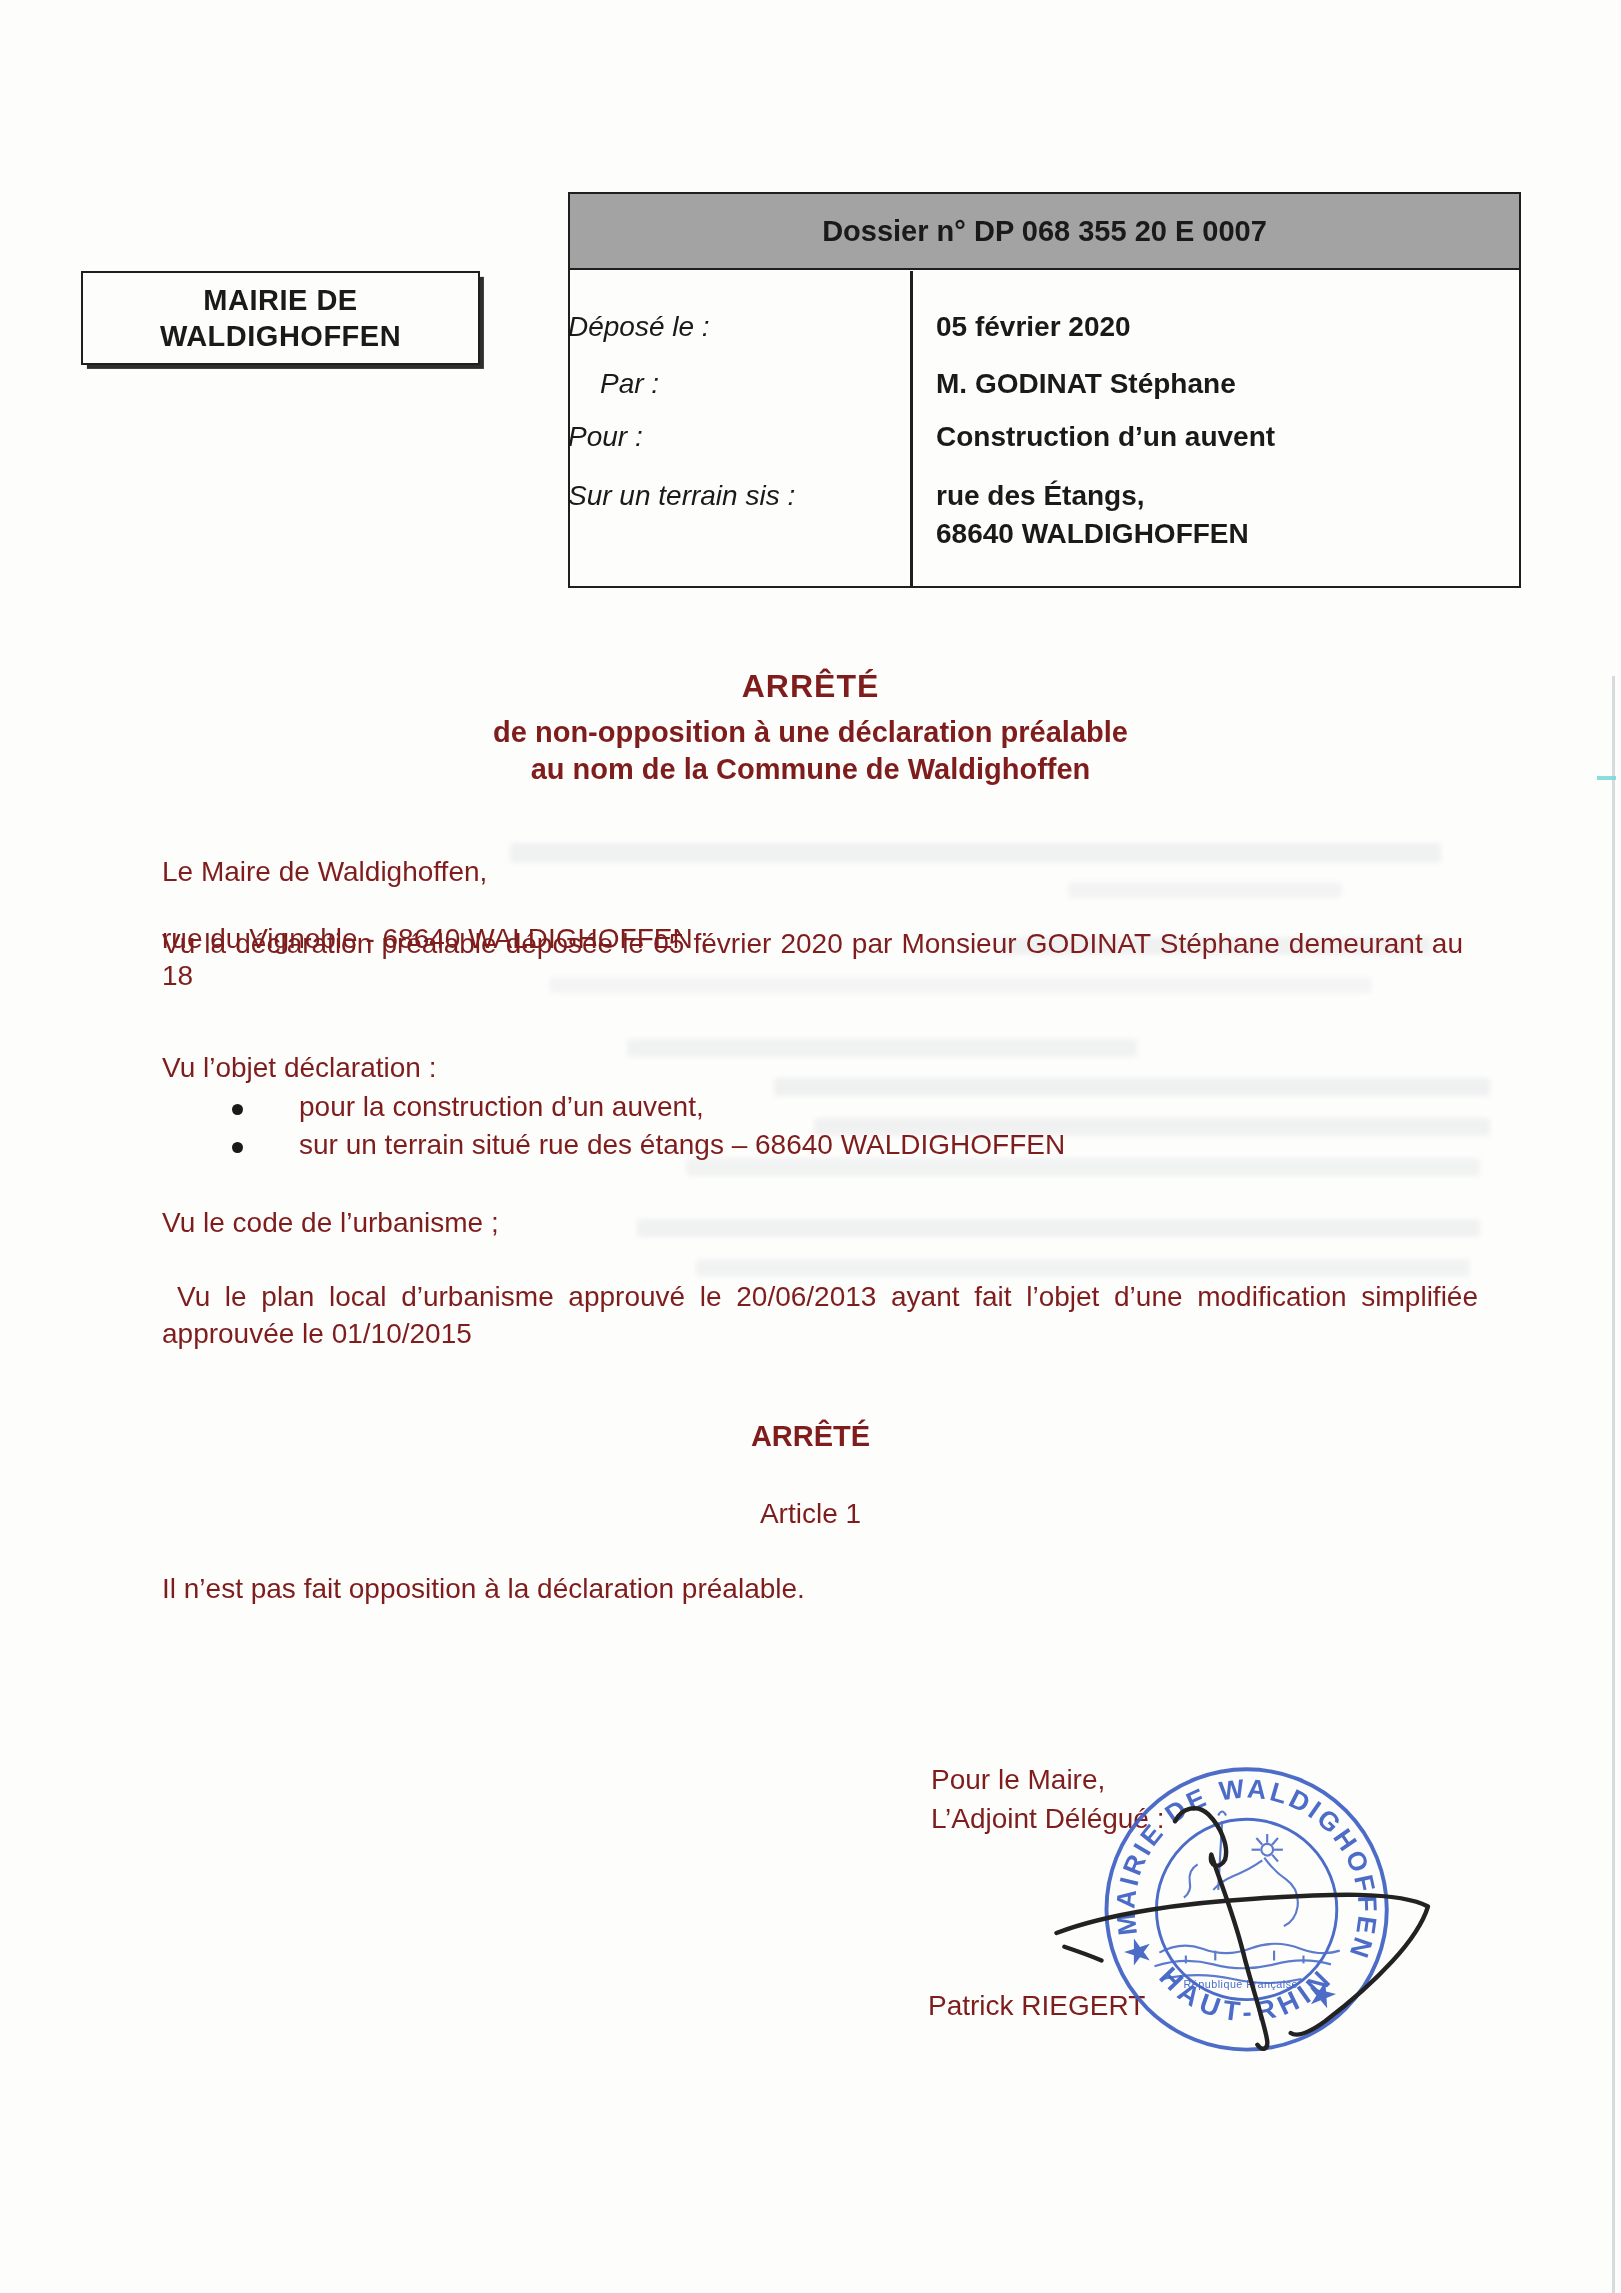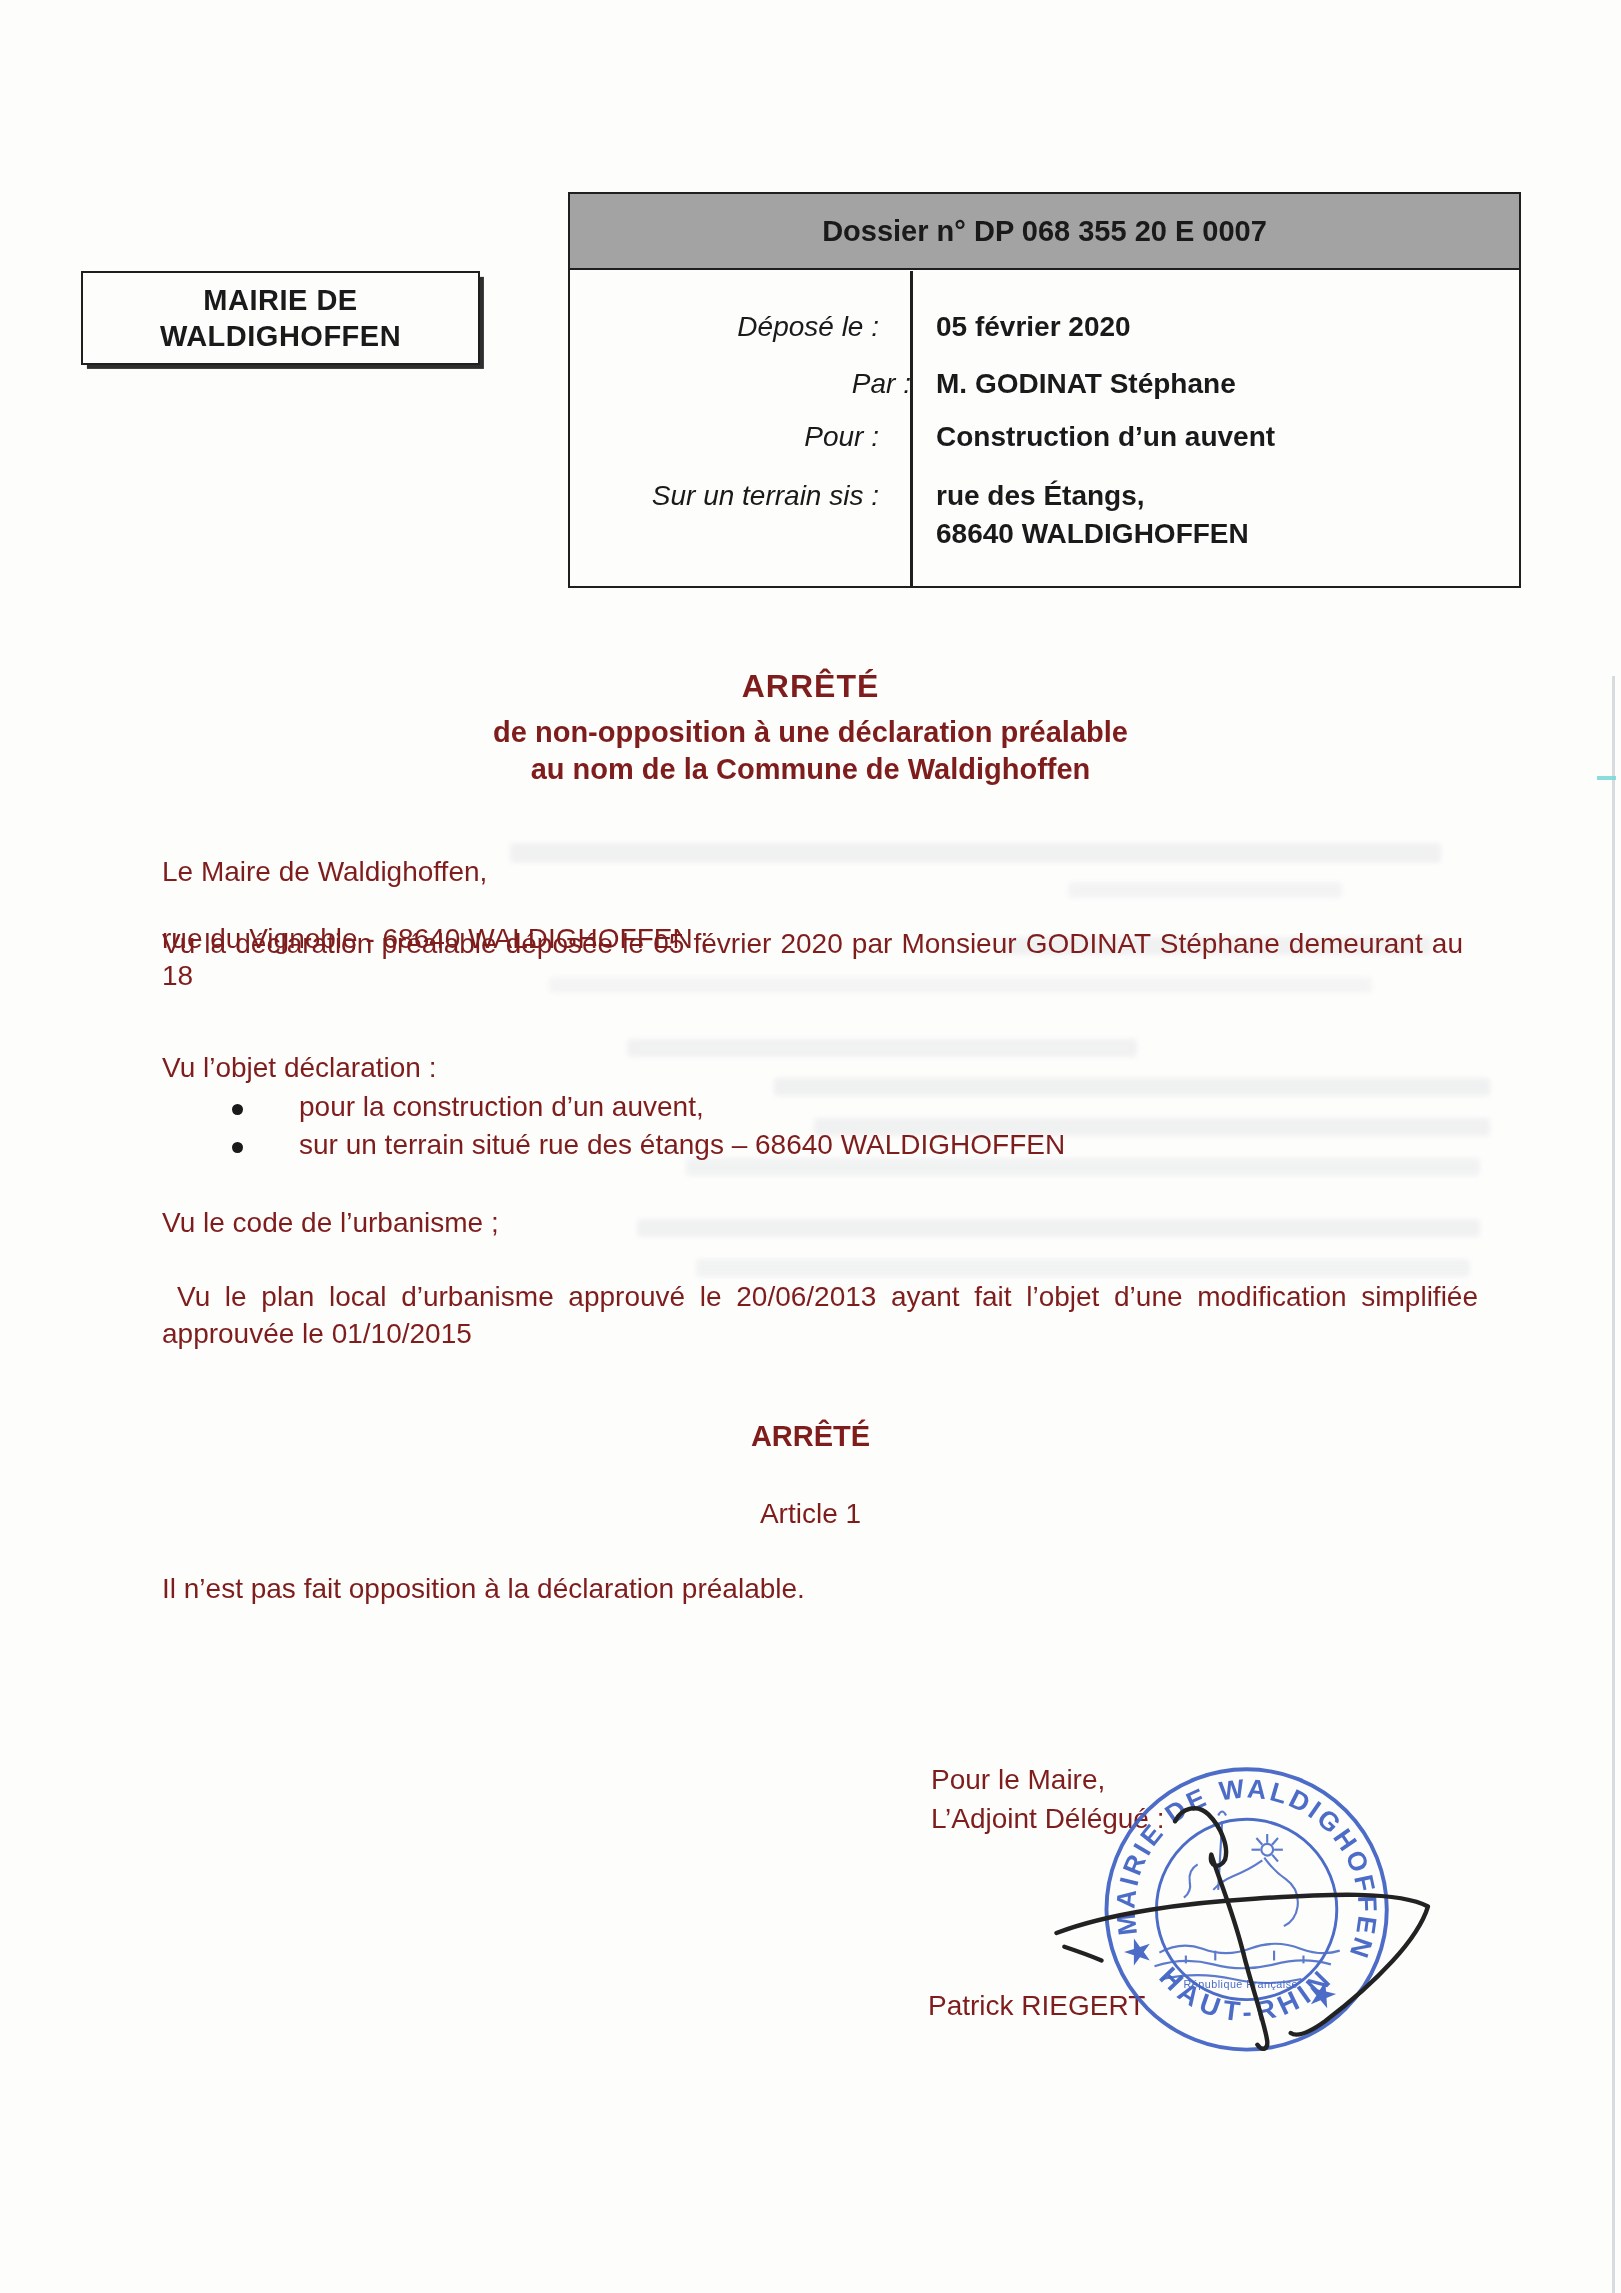--- a/index.html
+++ b/index.html
@@ -13,21 +13,21 @@
   .ctr{left:0;right:0;text-align:center;white-space:nowrap;}
   .b{font-weight:bold;}
   .ghost{position:absolute;background:#858c99;filter:blur(2.9px);border-radius:3.9px;}
   
   #dossier-table{position:absolute;left:568px;top:192px;width:953px;height:396px;
     border:2.9px solid #1f1f1f;box-sizing:border-box;background:transparent;}
   #dossier-header{position:absolute;left:0;top:0;right:0;height:74px;background:#a3a3a3;
     border-bottom:2.9px solid #1f1f1f;display:flex;align-items:center;justify-content:center;
     font-weight:bold;font-size:29px;}
   #dossier-divider{position:absolute;left:340px;top:77px;bottom:0;width:2.9px;background:#1f1f1f;}
-  .t-label{position:absolute;left:554px;width:325px;text-align:right;font-style:italic;font-size:28px;white-space:nowrap;}
+  .t-label{position:absolute;left:568px;width:325px;font-style:italic;font-size:28px;white-space:nowrap;}
   .t-value{position:absolute;left:936px;font-weight:bold;font-size:28px;white-space:nowrap;}
   
   #mairie-box{position:absolute;left:81px;top:271px;width:399px;height:94px;
     border:2.9px solid #1f1f1f;box-shadow:4.9px 4.9px 0 -1px #2e2e2e;box-sizing:border-box;
     display:flex;flex-direction:column;align-items:center;justify-content:center;
     font-weight:bold;font-size:29px;line-height:36px;letter-spacing:0.5px;background:#fdfdfc;}
   
   .dot{position:absolute;width:10.8px;height:10.8px;border-radius:50%;background:#1a1a1a;}
   
   #edge-line{position:absolute;left:1612px;top:676px;width:2.9px;height:1617px;background:#d8dbde;}

